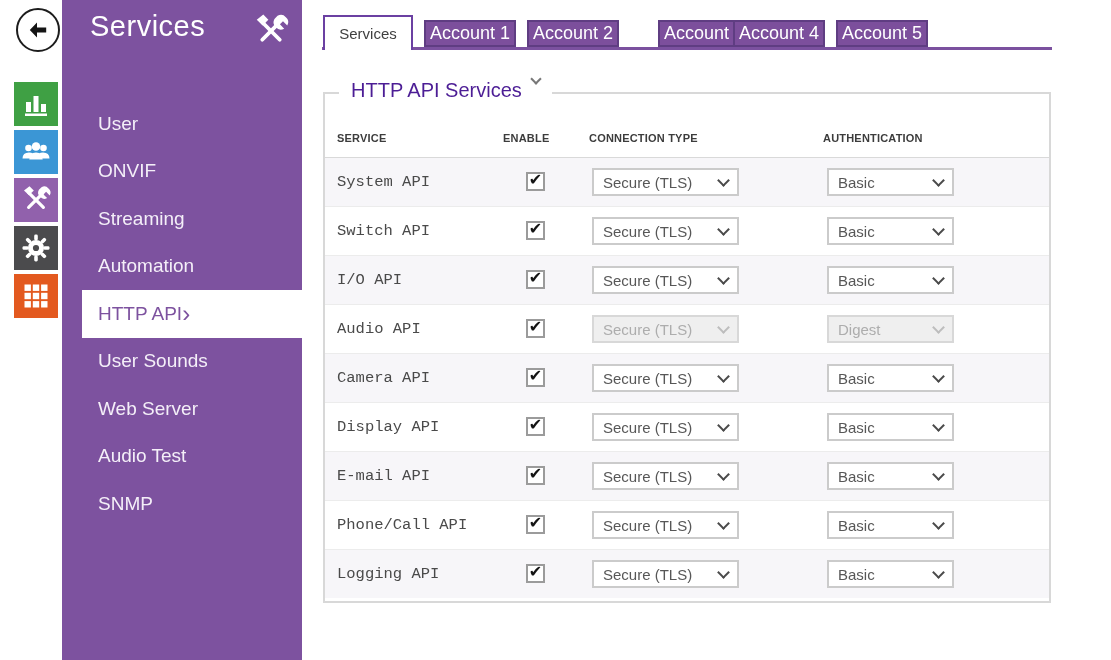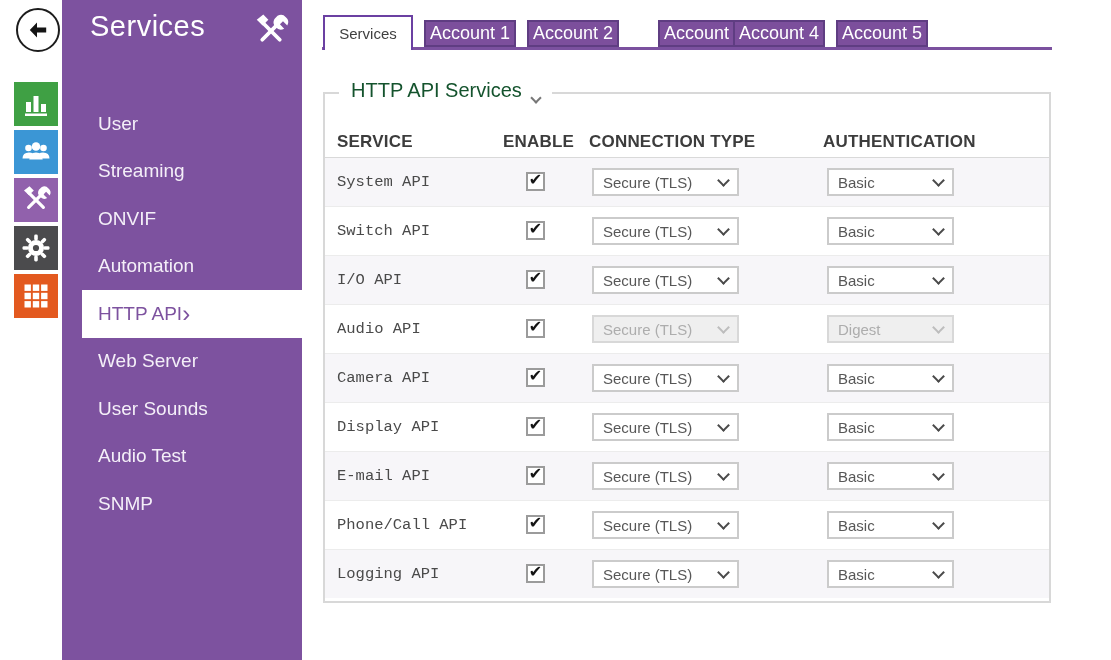--- a/index.html
+++ b/index.html
@@ -31,25 +31,25 @@
   
   .tab-line{position:absolute;left:322px;top:47px;width:730px;height:3px;background:var(--tabline,#7b519f);}
   .tab{position:absolute;display:flex;align-items:center;justify-content:center;cursor:pointer;box-sizing:border-box;}
   .tab.account{top:20px;width:92px;height:27px;background:var(--tabfill,#7c4f9c);border:2px solid var(--tabborder,#5f3d82);
     color:#fff;font-size:18px;}
   .tab.active{top:15px;width:90px;height:35px;background:#fff;border:2.5px solid var(--activetab,#6b40a2);border-bottom:none;
     color:#3f3f3f;font-size:15px;z-index:3;}
 
   
   .panel{position:absolute;left:323px;top:92px;width:728px;height:511px;border:2px solid #d8d8d8;box-sizing:border-box;background:#fff;}
-  .legend{position:absolute;top:-15px;left:14px;background:#fff;padding:0 12px;display:flex;align-items:flex-end;gap:10px;
-    font-size:20px;font-weight:300;color:#14532d;white-space:nowrap;}
+  .legend{position:absolute;top:-15px;left:14px;background:#fff;padding:0 12px;display:flex;align-items:flex-start;gap:10px;
+    font-size:20px;font-weight:300;color:#4c1d95;white-space:nowrap;}
   .legend .chev{width:6px;height:6px;border-color:#777;margin-top:-4px;}
 
-  .thead span{position:absolute;top:38px;font-size:17px;font-weight:700;color:#3c3c3c;letter-spacing:.2px;}
+  .thead span{position:absolute;top:38px;font-size:11px;font-weight:700;color:#3c3c3c;letter-spacing:.2px;}
   .h0{left:12px;}.h1{left:178px;}.h2{left:264px;}.h3{left:498px;}
 
   .tbody{position:absolute;top:63px;left:0;width:100%;}
   .row{position:relative;height:48px;border-top:1px solid #ececec;background:#fff;}
   .row:first-child{border-top:1px solid #d9d9d9;}
   .row.alt{background:#f7f6f9;}
   .svc{position:absolute;left:12px;top:0;height:48px;display:flex;align-items:center;font-size:15.5px;color:#4a4a4a;font-family:Liberation Mono, monospace;}
   .cb{position:absolute;left:201px;top:14px;width:19px;height:19px;box-sizing:border-box;border:2px solid #9b9b9b;background:#fff;
     display:flex;align-items:center;justify-content:center;cursor:pointer;}
   .cb span{font-size:16px;font-weight:bold;color:#141414;margin-top:-4px;}
@@ -145,37 +145,37 @@
             <path d="M4 6.5 L9.5 2.2 L13.8 6.5 L9 11.3 Z"></path>
             <path d="M21.5 3.2 a5.6 5.6 0 0 1 7 1.2 a5.6 5.6 0 0 1 1.2 7 l-3.6 -3.6 -2.6 2.6 3.6 3.6 a5.6 5.6 0 0 1 -7 -1.2 a5.6 5.6 0 0 1 -1.2 -7 Z"></path>
           </svg>
         </span>
     </div>
     <div class="menu" id="menu">
         <div class="menu-item">
           <span>User</span>
         </div>
         <div class="menu-item">
+          <span>ONVIF</span>
+        </div>
+        <div class="menu-item">
           <span>Streaming</span>
-        </div>
-        <div class="menu-item">
-          <span>ONVIF</span>
         </div>
         <div class="menu-item">
           <span>Automation</span>
         </div>
         <div class="menu-item selected">
           <span>HTTP API</span>
           <span class="chev-right">›</span>
         </div>
         <div class="menu-item">
+          <span>User Sounds</span>
+        </div>
+        <div class="menu-item">
           <span>Web Server</span>
-        </div>
-        <div class="menu-item">
-          <span>User Sounds</span>
         </div>
         <div class="menu-item">
           <span>Audio Test</span>
         </div>
         <div class="menu-item">
           <span>SNMP</span>
         </div>
       </div>
   </div>
 

